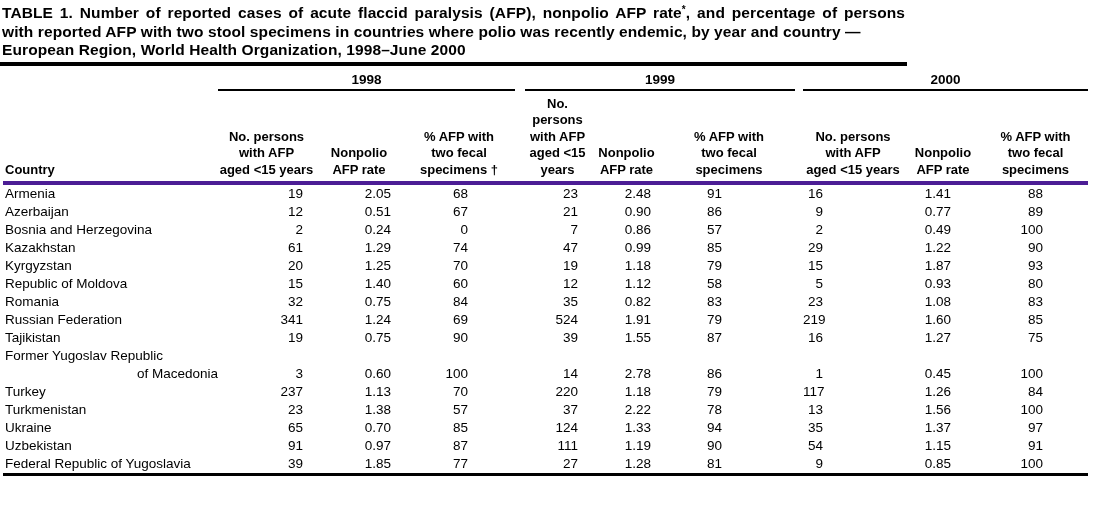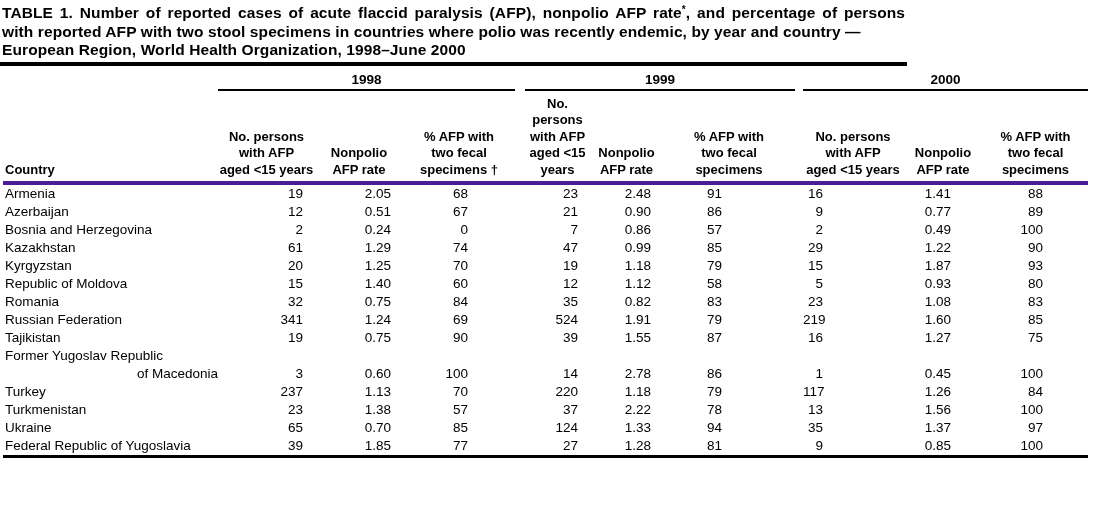--- a/index.html
+++ b/index.html
@@ -352,20 +352,34 @@
           <td class="num c3">85</td>
           <td class="sp"></td>
           <td class="num c4">124</td>
           <td class="num c5">1.33</td>
           <td class="num c6">94</td>
           <td class="sp"></td>
           <td class="num c7">35</td>
           <td class="num c8">1.37</td>
           <td class="num c9">97</td>
         </tr>
+        <tr>
+          <td class="country">Uzbekistan</td>
+          <td class="num c1">91</td>
+          <td class="num c2">0.97</td>
+          <td class="num c3">87</td>
+          <td class="sp"></td>
+          <td class="num c4">111</td>
+          <td class="num c5">1.19</td>
+          <td class="num c6">90</td>
+          <td class="sp"></td>
+          <td class="num c7">54</td>
+          <td class="num c8">1.15</td>
+          <td class="num c9">91</td>
+        </tr>
         <tr class="last-row">
           <td class="country">Federal Republic of Yugoslavia</td>
           <td class="num c1">39</td>
           <td class="num c2">1.85</td>
           <td class="num c3">77</td>
           <td class="sp"></td>
           <td class="num c4">27</td>
           <td class="num c5">1.28</td>
           <td class="num c6">81</td>
           <td class="sp"></td>

